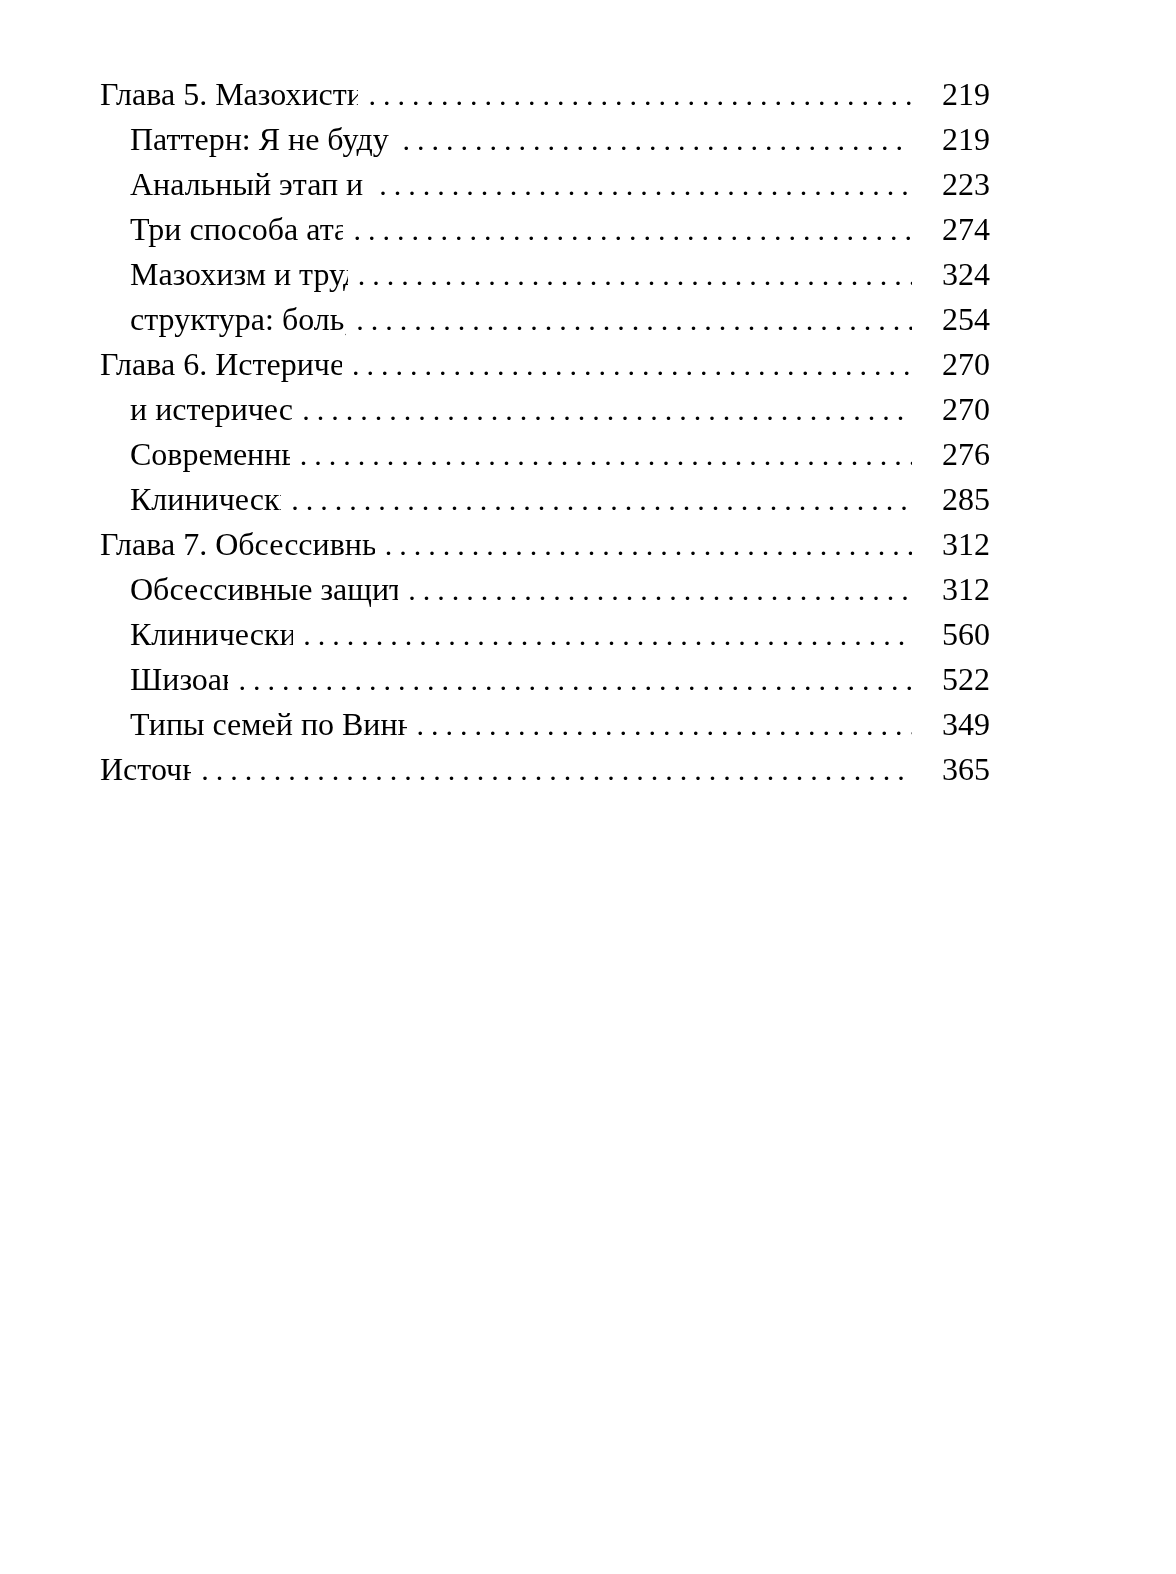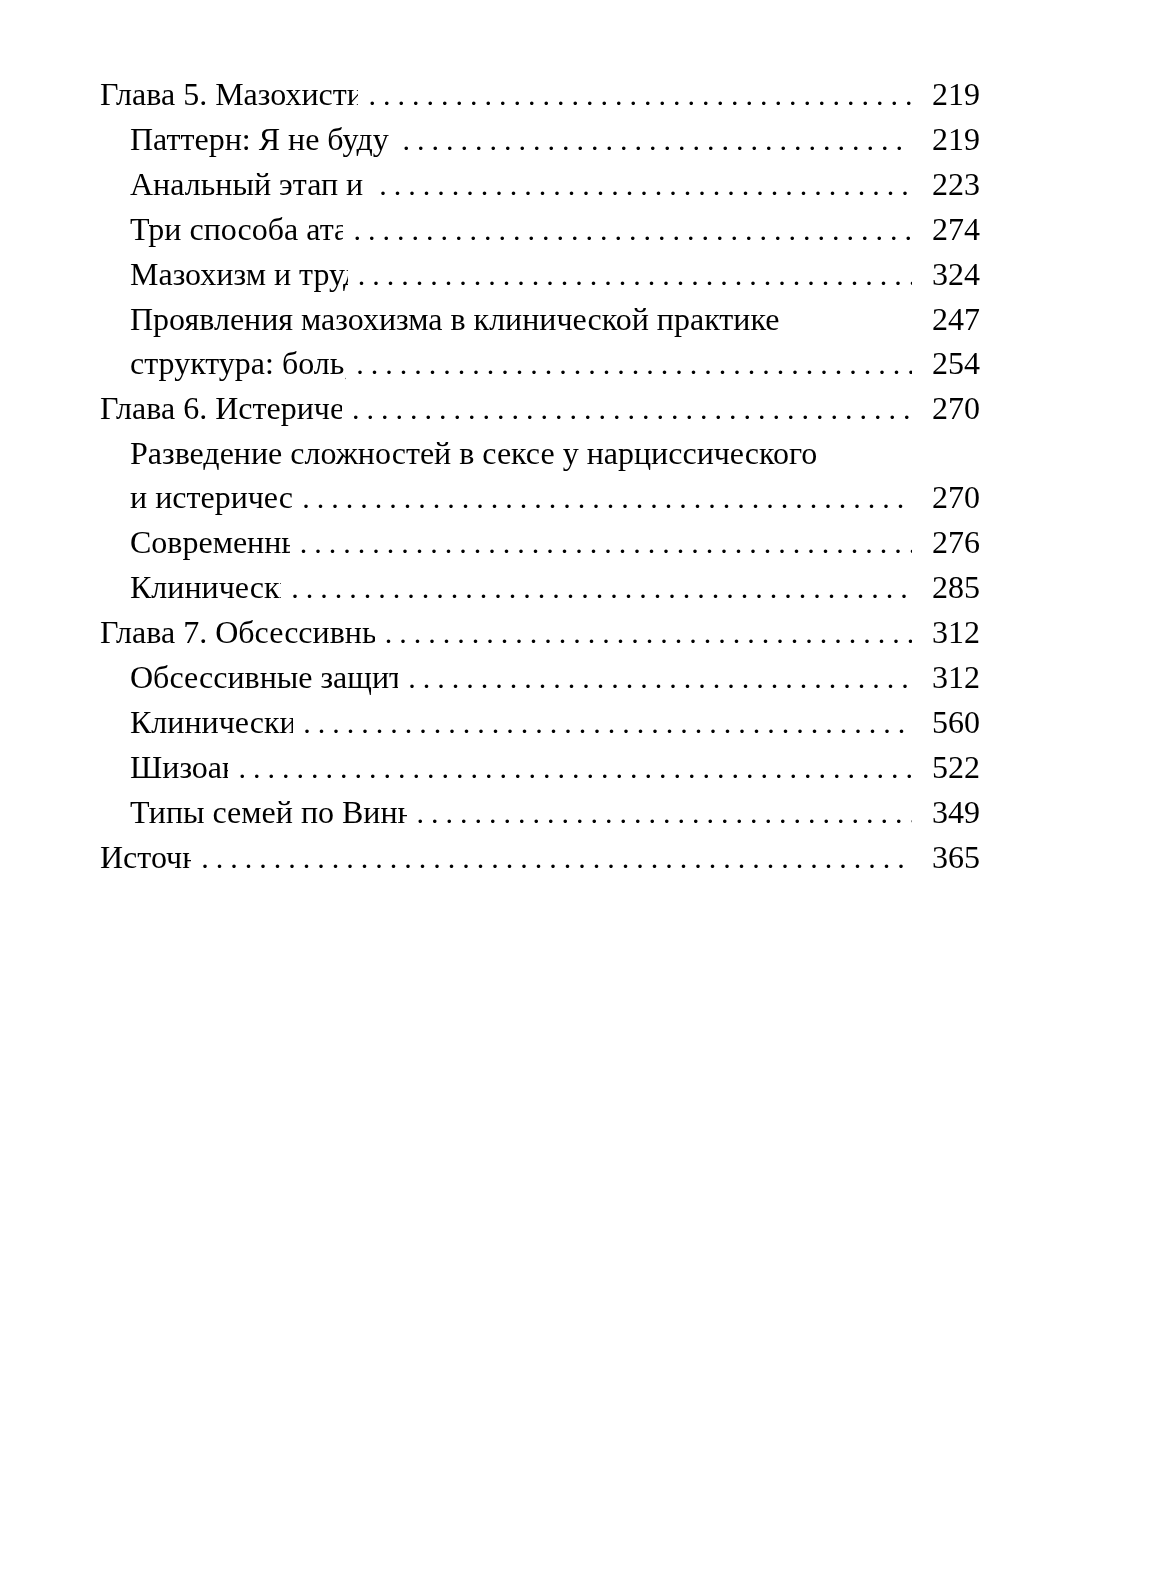--- a/index.html
+++ b/index.html
@@ -42,20 +42,21 @@
     margin-left: 10px;
     min-width: 0;
   }
   .toc-leader.dots::after {
     content: "................................................................................";
     letter-spacing: 7px;
     font-size: 30px;
   }
   .toc-page {
     flex: 0 0 auto;
+    text-align: right;
     min-width: 58px;
     padding-left: 20px;
   }
   .toc-page:empty {
     min-width: 0;
     padding-left: 0;
   }
 </style>
 </head>
 <body>
@@ -81,38 +82,28 @@
     <span class="toc-title">Три способа атаки на хорошее Я</span>
     <span class="toc-leader dots"></span>
     <span class="toc-page">274</span>
   </div>
       <div class="toc-row lvl-1">
     <span class="toc-title">Мазохизм и трудность сепарации</span>
     <span class="toc-leader dots"></span>
     <span class="toc-page">324</span>
   </div>
       <div class="toc-row lvl-1">
-    <span class="toc-title">Проявления мазохизма в клинической практике</span>
-    <span class="toc-leader"></span>
-    <span class="toc-page">247</span>
-  </div>
-      <div class="toc-row lvl-1">
     <span class="toc-title">структура: боль, как форма связи</span>
     <span class="toc-leader dots"></span>
     <span class="toc-page">254</span>
   </div>
       <div class="toc-row lvl-0">
     <span class="toc-title">Глава 6. Истерический тип личности</span>
     <span class="toc-leader dots"></span>
     <span class="toc-page">270</span>
-  </div>
-      <div class="toc-row lvl-1">
-    <span class="toc-title">Разведение сложностей в сексе у нарциссического</span>
-    <span class="toc-leader"></span>
-    <span class="toc-page"></span>
   </div>
       <div class="toc-row lvl-1">
     <span class="toc-title">и истерического типов</span>
     <span class="toc-leader dots"></span>
     <span class="toc-page">270</span>
   </div>
       <div class="toc-row lvl-1">
     <span class="toc-title">Современные взгляды</span>
     <span class="toc-leader dots"></span>
     <span class="toc-page">276</span>

